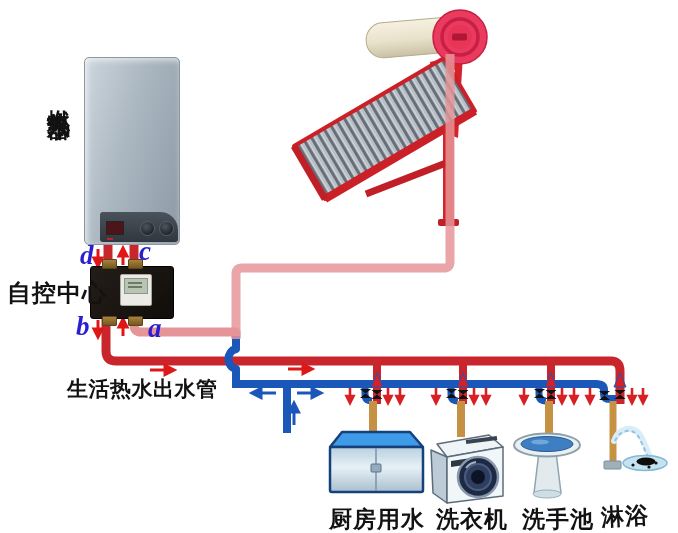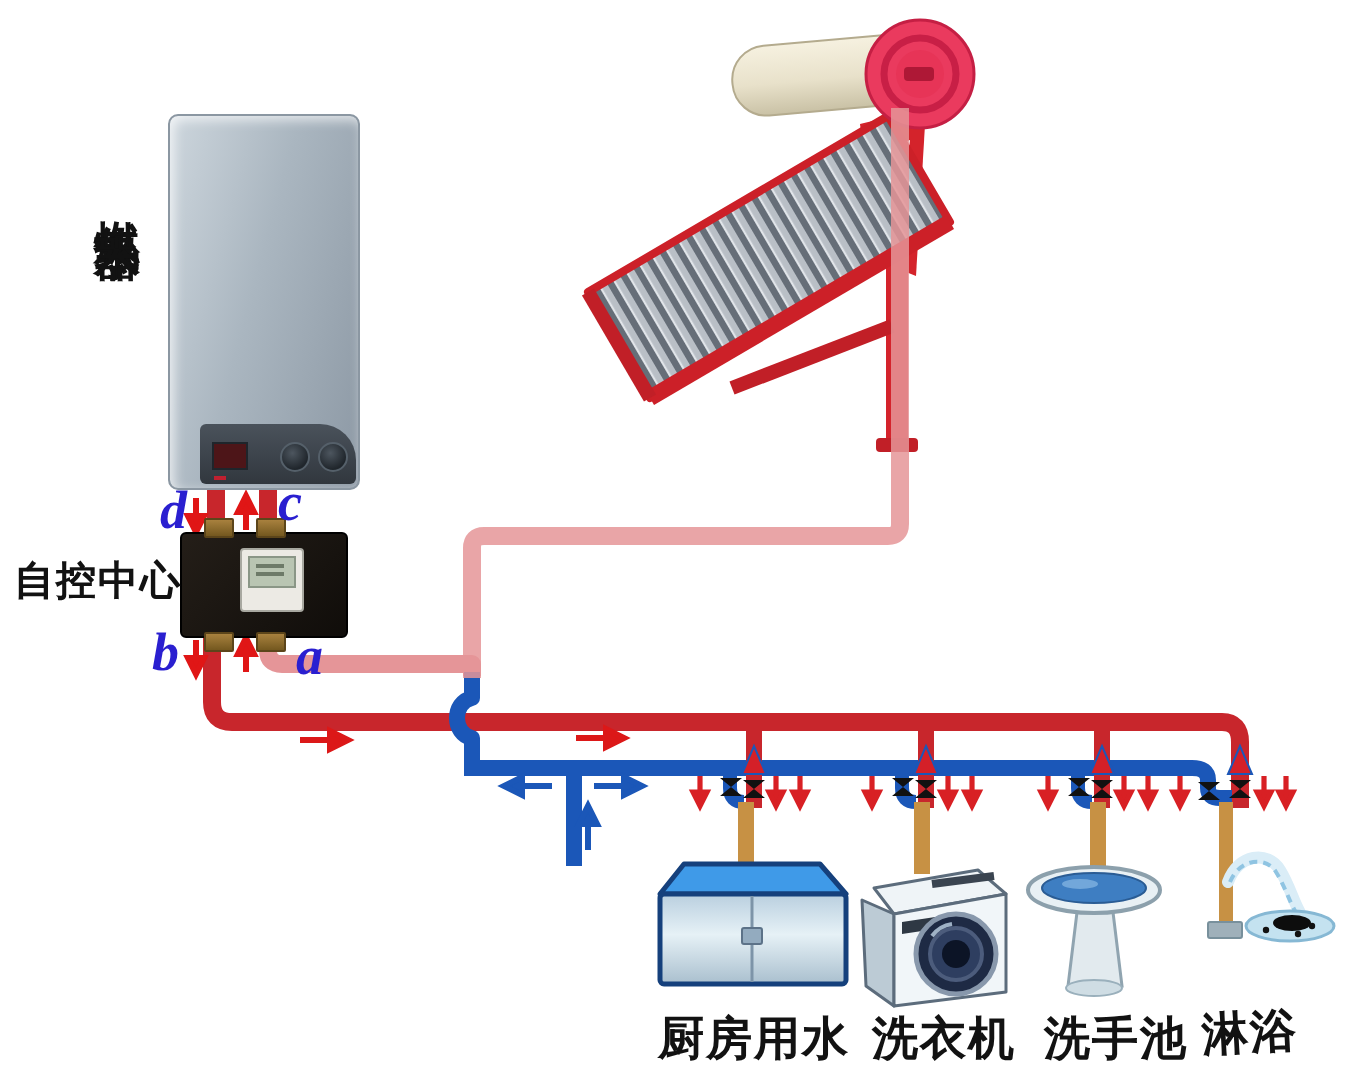--- a/index.html
+++ b/index.html
@@ -3,21 +3,21 @@
 <meta charset="utf-8">
 <style>
   html,body{margin:0;padding:0;background:#fff;}
   #stage{position:relative;width:678px;height:533px;background:#fff;overflow:hidden;
          font-family:"Liberation Sans",sans-serif;}
   #pipes{position:absolute;left:0;top:0;}
   .lbl{position:absolute;color:#121212;font-weight:bold;white-space:nowrap;}
   .lbl-v{writing-mode:vertical-rl;text-orientation:upright;letter-spacing:2px;
          font-size:23px;line-height:26px;}
   .lbl-h21{font-size:21px;letter-spacing:0.5px;}
-  .lbl-h20{font-size:20px;letter-spacing:1px;}
+  .lbl-h20{font-size:24px;letter-spacing:1px;}
   .lbl-h23{font-size:23px;letter-spacing:1px;}
   .port{position:absolute;font-family:"Liberation Serif",serif;font-style:italic;
         font-weight:bold;font-size:27px;color:#2a1fd0;line-height:1;}
   .dev{position:absolute;}
   #gas-body{left:84px;top:57px;width:94px;height:186px;border-radius:5px;
     background:linear-gradient(105deg,#cdd6dd 0%,#aab6c0 45%,#8d99a5 100%);
     border:1px solid #8b97a2;box-shadow:inset 2px 2px 6px rgba(255,255,255,.7);}
   #gas-panel{position:absolute;left:15px;top:154px;width:78px;height:30px;
     background:linear-gradient(180deg,#4a525b,#31373e);border-radius:3px 18px 3px 3px;}
   #gas-lcd{position:absolute;left:6px;top:9px;width:16px;height:12px;background:#4d1518;
@@ -233,20 +233,21 @@
   <div class="fit" style="left:37px;top:-8px"></div>
   <div class="fit" style="left:11px;top:49px"></div>
   <div class="fit" style="left:37px;top:49px"></div>
   <div id="ctrl-lcd">
     <div id="ctrl-screen"></div>
   </div>
 </div>
 
 <div class="lbl lbl-v" style="left:46px;top:92px">燃气热水器</div>
 <div class="lbl lbl-h20" style="left:7px;top:277px">自控中心</div>
+<div class="lbl lbl-h21" style="left:67px;top:375px">生活热水出水管</div>
 
 <div class="port" style="left:80px;top:242px">d</div>
 <div class="port" style="left:139px;top:238px">c</div>
 <div class="port" style="left:76px;top:313px">b</div>
 <div class="port" style="left:148px;top:315px">a</div>
 
 <div class="lbl lbl-h23" style="left:329px;top:504px">厨房用水</div>
 <div class="lbl lbl-h23" style="left:436px;top:504px">洗衣机</div>
 <div class="lbl lbl-h23" style="left:522px;top:504px">洗手池</div>
 <div class="lbl lbl-h23" style="left:601px;top:501px;transform:rotate(-3deg)">淋浴</div>

